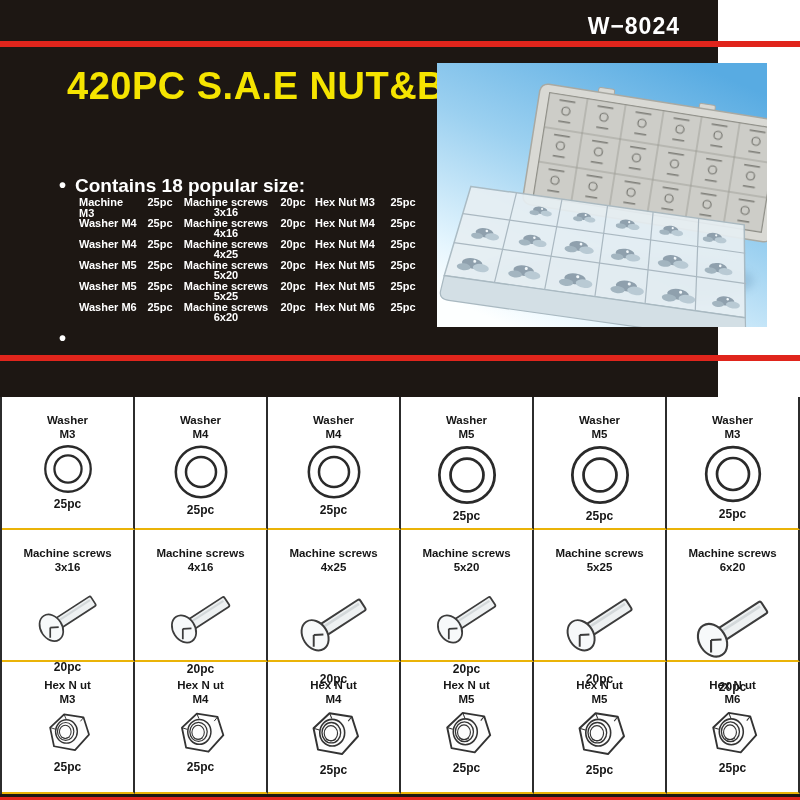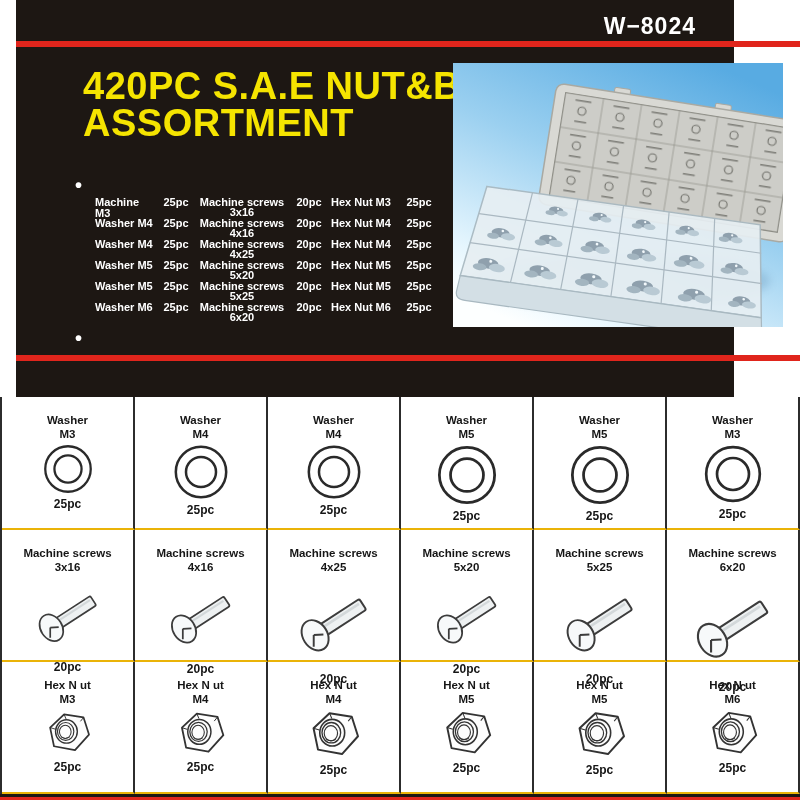--- a/index.html
+++ b/index.html
@@ -1,20 +1,20 @@
 <!DOCTYPE html>
 <html><head>
 <meta charset="utf-8">
 <style>
   html,body{margin:0;padding:0;width:800px;height:800px;overflow:hidden;background:#fff;
     font-family:"Liberation Sans",sans-serif;}
   .poster{position:relative;width:800px;height:800px;background:#fff;}
 
   
-  .header{position:absolute;left:16px;top:0;width:718px;height:397px;background:#1d1713;}
+  .header{position:absolute;left:0;top:0;width:718px;height:397px;background:#1d1713;}
   .model{position:absolute;top:13px;right:38px;color:#ffffff;font-weight:bold;
     font-size:23px;letter-spacing:1px;}
   .stripe{position:absolute;left:0;width:800px;height:6px;background:#e0251c;}
   .stripe-top{top:41px;}
   .stripe-mid{top:355px;}
   .title{position:absolute;left:67px;top:68px;color:#f5e400;font-weight:bold;
     font-size:38px;line-height:37px;letter-spacing:.5px;white-space:nowrap;}
 
   .bullet{position:absolute;color:#fff;font-weight:bold;display:flex;gap:9px;align-items:baseline;}
   .bullet-sizes{left:59px;top:174px;font-size:19px;}
@@ -79,21 +79,20 @@
 </svg>
 
 <div class="poster">
 
   <div class="header">
     <div class="model">W−8024</div>
     <div class="stripe stripe-top"></div>
 
     <div class="title">
       <div>420PC S.A.E NUT&amp;BOLT</div>
-      <div>ASSORTMENT</div>
     </div>
 
     <svg class="photo" viewBox="0 0 330 264">
       <defs>
         <linearGradient id="sky" x1="0.78" y1="0" x2="0.22" y2="1">
           <stop offset="0" stop-color="#58abe2"></stop>
           <stop offset="0.45" stop-color="#9bd0f0"></stop>
           <stop offset="0.85" stop-color="#e6f6fe"></stop>
           <stop offset="1" stop-color="#fdffff"></stop>
         </linearGradient>
@@ -144,20 +143,21 @@
         <use href="#hwc" transform="translate(126,77) scale(1.2)"></use>
         <use href="#hwc" transform="translate(178,77) scale(1.2)"></use>
         <use href="#hwc" transform="translate(230,78) scale(1.2)"></use>
         <use href="#hwc" transform="translate(278,78)"></use>
         <path d="M-4 92 L300 92 L303 110 Q303 116 295 116 L4 116 Q-6 116 -5.5 108 Z" fill="#d3dfe5" stroke="#a8b8c0" stroke-width="1.2"></path>
       </g>
     </svg>
 
     <div class="bullet bullet-sizes">
       <span class="dot">•</span>
+      <span>Contains 18 popular size:</span>
     </div>
 
     <div class="ctable">
       <span class="ct-left">Machine M3</span>
       <span class="ct-qty">25pc</span>
       <span class="ct-screw"><span>Machine screws</span><div class="sz">3x16</div></span>
       <span class="ct-qty">20pc</span>
       <span class="ct-left">Hex Nut M3</span>
       <span class="ct-qty">25pc</span>
 

